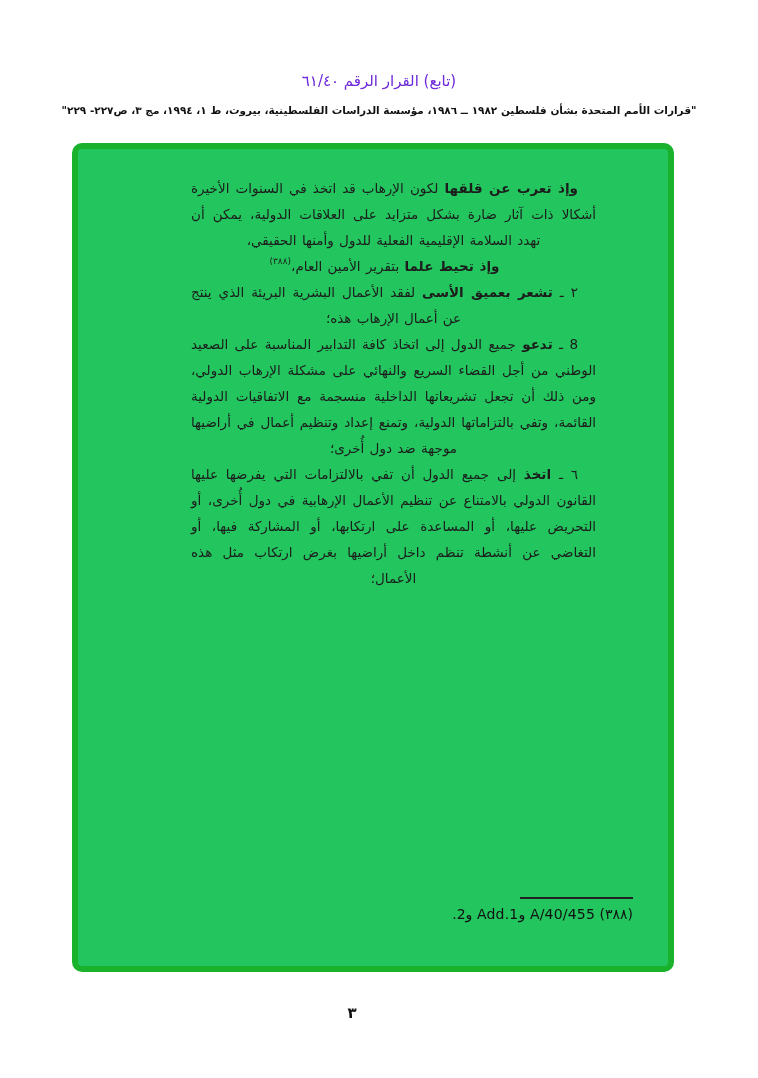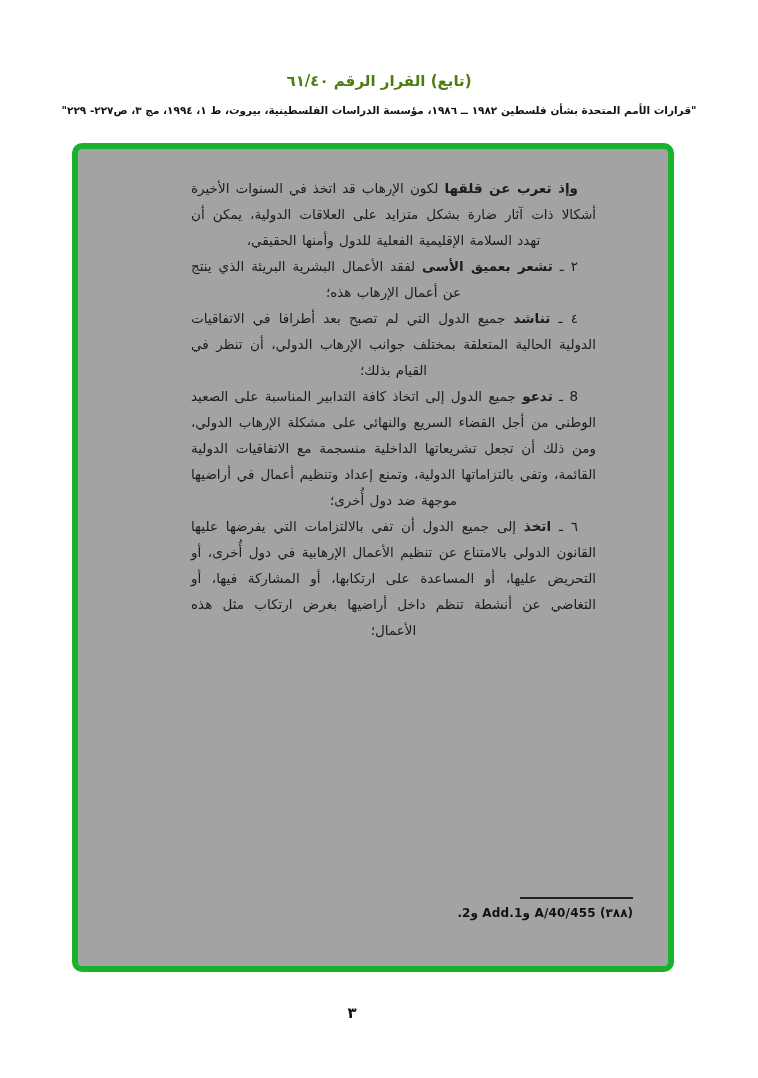--- a/index.html
+++ b/index.html
@@ -10,41 +10,41 @@
     font-family: "DejaVu Sans", sans-serif;
     color: #1c1c1c;
     overflow: hidden;
   }
   .doc-title {
     position: absolute;
     top: 72px; left: 0; right: 0;
     text-align: center;
     direction: rtl;
     font-size: 15px;
-    font-weight: bold;
-    color: #4d7c0f;
+    font-weight: normal;
+    color: #6d28d9;
   }
   .doc-citation {
     position: absolute;
     top: 104px; left: 0; right: 0;
     text-align: center;
     direction: rtl;
     font-size: 10.5px;
     font-weight: bold;
     color: #111;
     letter-spacing: 0.1px;
   }
   .green-box {
     position: absolute;
     left: 72px; top: 143px;
     width: 602px; height: 829px;
     box-sizing: border-box;
     border: 6px solid #1ab22d;
     border-radius: 10px;
-    background: #a3a3a3;
+    background: #22c55e;
   }
   .text-column {
     position: absolute;
     top: 26px;            
     right: 72px;          
     width: 405px;
     direction: rtl;
   }
   .para {
     margin: 0;
@@ -64,24 +64,23 @@
   .footnote-rule {
     position: absolute;
     left: 442px; top: 748px;
     width: 113px; height: 0;
     border-top: 2px solid #222;
   }
   .footnote-text {
     position: absolute;
     top: 757px; right: 35px;
     direction: rtl;
-    font-size: 12px;
+    font-size: 14px;
     color: #111;
     letter-spacing: 0.2px;
-    font-weight: bold;
   }
   .page-number {
     position: absolute;
     top: 1004px; left: 0; right: 54px;
     text-align: center;
     direction: rtl;
     font-size: 15px;
     font-weight: bold;
     color: #111;
   }
@@ -91,26 +90,26 @@
 
 <div class="doc-title">(تابع) القرار الرقم ٦١/٤٠</div>
 
 <div class="doc-citation">"قرارات الأمم المتحدة بشأن فلسطين ١٩٨٢ ــ ١٩٨٦، مؤسسة الدراسات الفلسطينية، بيروت، ط ١، ١٩٩٤، مج ٣، ص٢٢٧- ٢٢٩"</div>
 
 <div class="green-box">
   <div class="text-column">
 
     <p class="para"><span class="lead">وإذ تعرب عن قلقها</span><span> لكون الإرهاب قد اتخذ في السنوات الأخيرة أشكالا ذات آثار ضارة بشكل متزايد على العلاقات الدولية، يمكن أن تهدد السلامة الإقليمية الفعلية للدول وأمنها الحقيقي،</span></p>
 
+    <p class="para"><span class="lead">وإذ تحيط علما</span><span> بتقرير الأمين العام،</span><sup>(٣٨٨)</sup></p>
 
 
     <p class="para"><span>٢ ـ </span><span class="lead">تشعر بعميق الأسى</span><span> لفقد الأعمال البشرية البريئة الذي ينتج عن أعمال الإرهاب هذه؛</span></p>
 
 
-    <p class="para"><span>٤ ـ </span><span class="lead">تناشد</span><span> جميع الدول التي لم تصبح بعد أطرافا في الاتفاقيات الدولية الحالية المتعلقة بمختلف جوانب الإرهاب الدولي، أن تنظر في القيام بذلك؛</span></p>
 
     <p class="para"><span>8 ـ </span><span class="lead">تدعو</span><span> جميع الدول إلى اتخاذ كافة التدابير المناسبة على الصعيد الوطني من أجل القضاء السريع والنهائي على مشكلة الإرهاب الدولي، ومن ذلك أن تجعل تشريعاتها الداخلية منسجمة مع الاتفاقيات الدولية القائمة، وتفي بالتزاماتها الدولية، وتمنع إعداد وتنظيم أعمال في أراضيها موجهة ضد دول أُخرى؛</span></p>
 
     <p class="para"><span>٦ ـ </span><span class="lead">اتخذ</span><span> إلى جميع الدول أن تفي بالالتزامات التي يفرضها عليها القانون الدولي بالامتناع عن تنظيم الأعمال الإرهابية في دول أُخرى، أو التحريض عليها، أو المساعدة على ارتكابها، أو المشاركة فيها، أو التغاضي عن أنشطة تنظم داخل أراضيها بغرض ارتكاب مثل هذه الأعمال؛</span></p>
 
 
   </div>
 
   <div class="footnote-rule"></div>
   <div class="footnote-text">(٣٨٨) A/40/455 وAdd.1 و2.</div>

